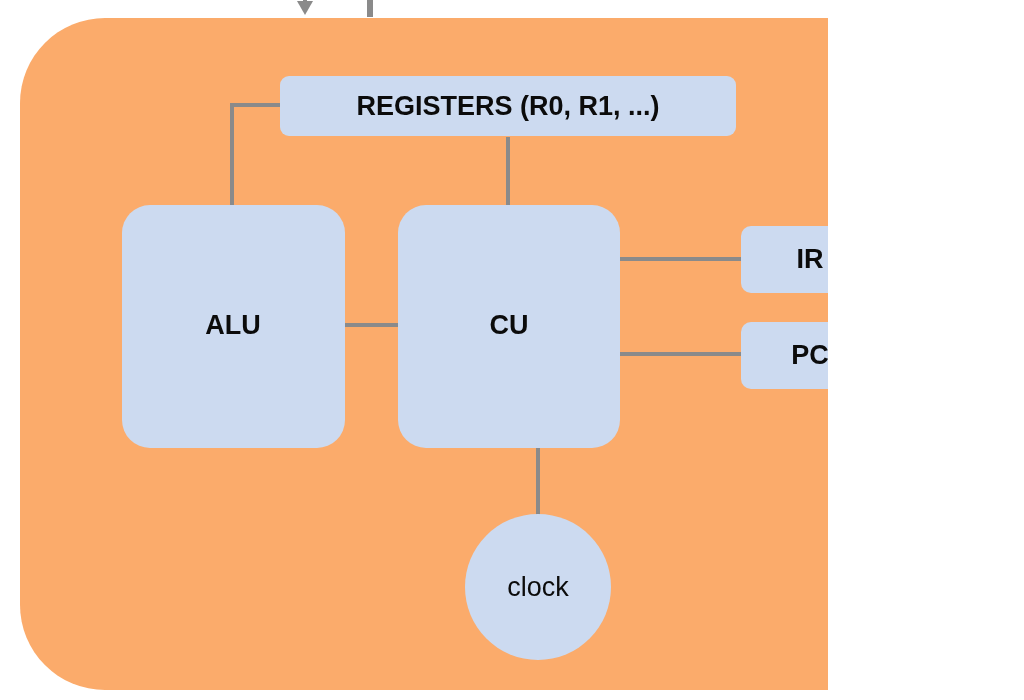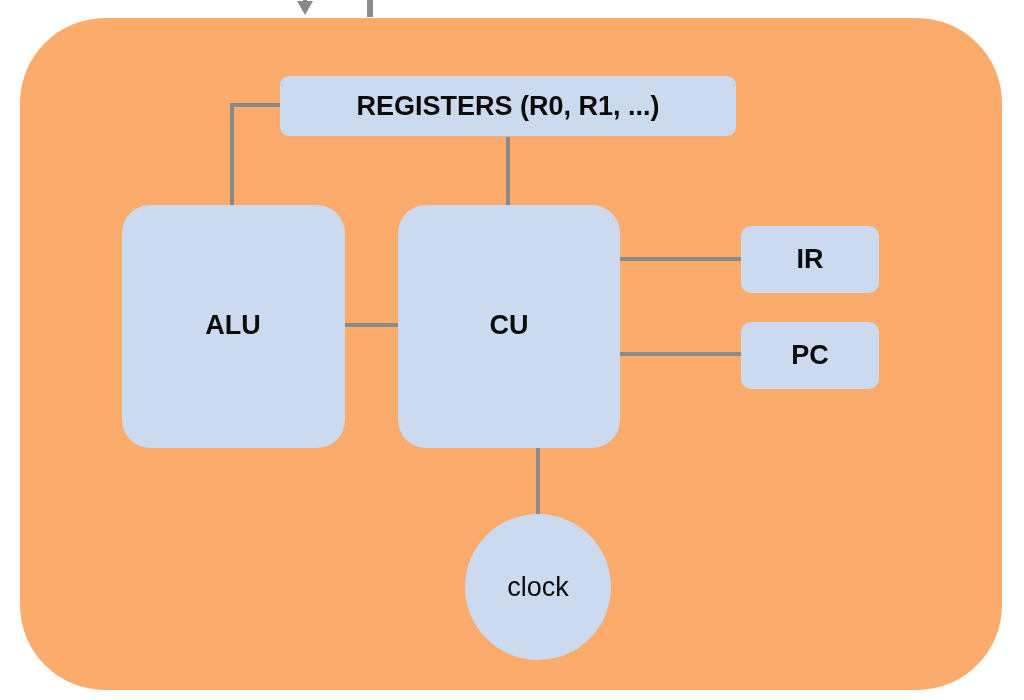--- a/index.html
+++ b/index.html
@@ -5,21 +5,21 @@
   html, body {
     margin: 0;
     padding: 0;
     background: #ffffff;
   }
   body {
     font-family: "Liberation Sans", sans-serif;
   }
   #stage {
     position: relative;
-    width: 1024px;
+    width: 828px;
     height: 700px;
     background: #ffffff;
     overflow: hidden;
   }
   #svg-diagram {
     position: absolute;
     left: 0;
     top: 0;
     width: 1024px;
     height: 700px;

